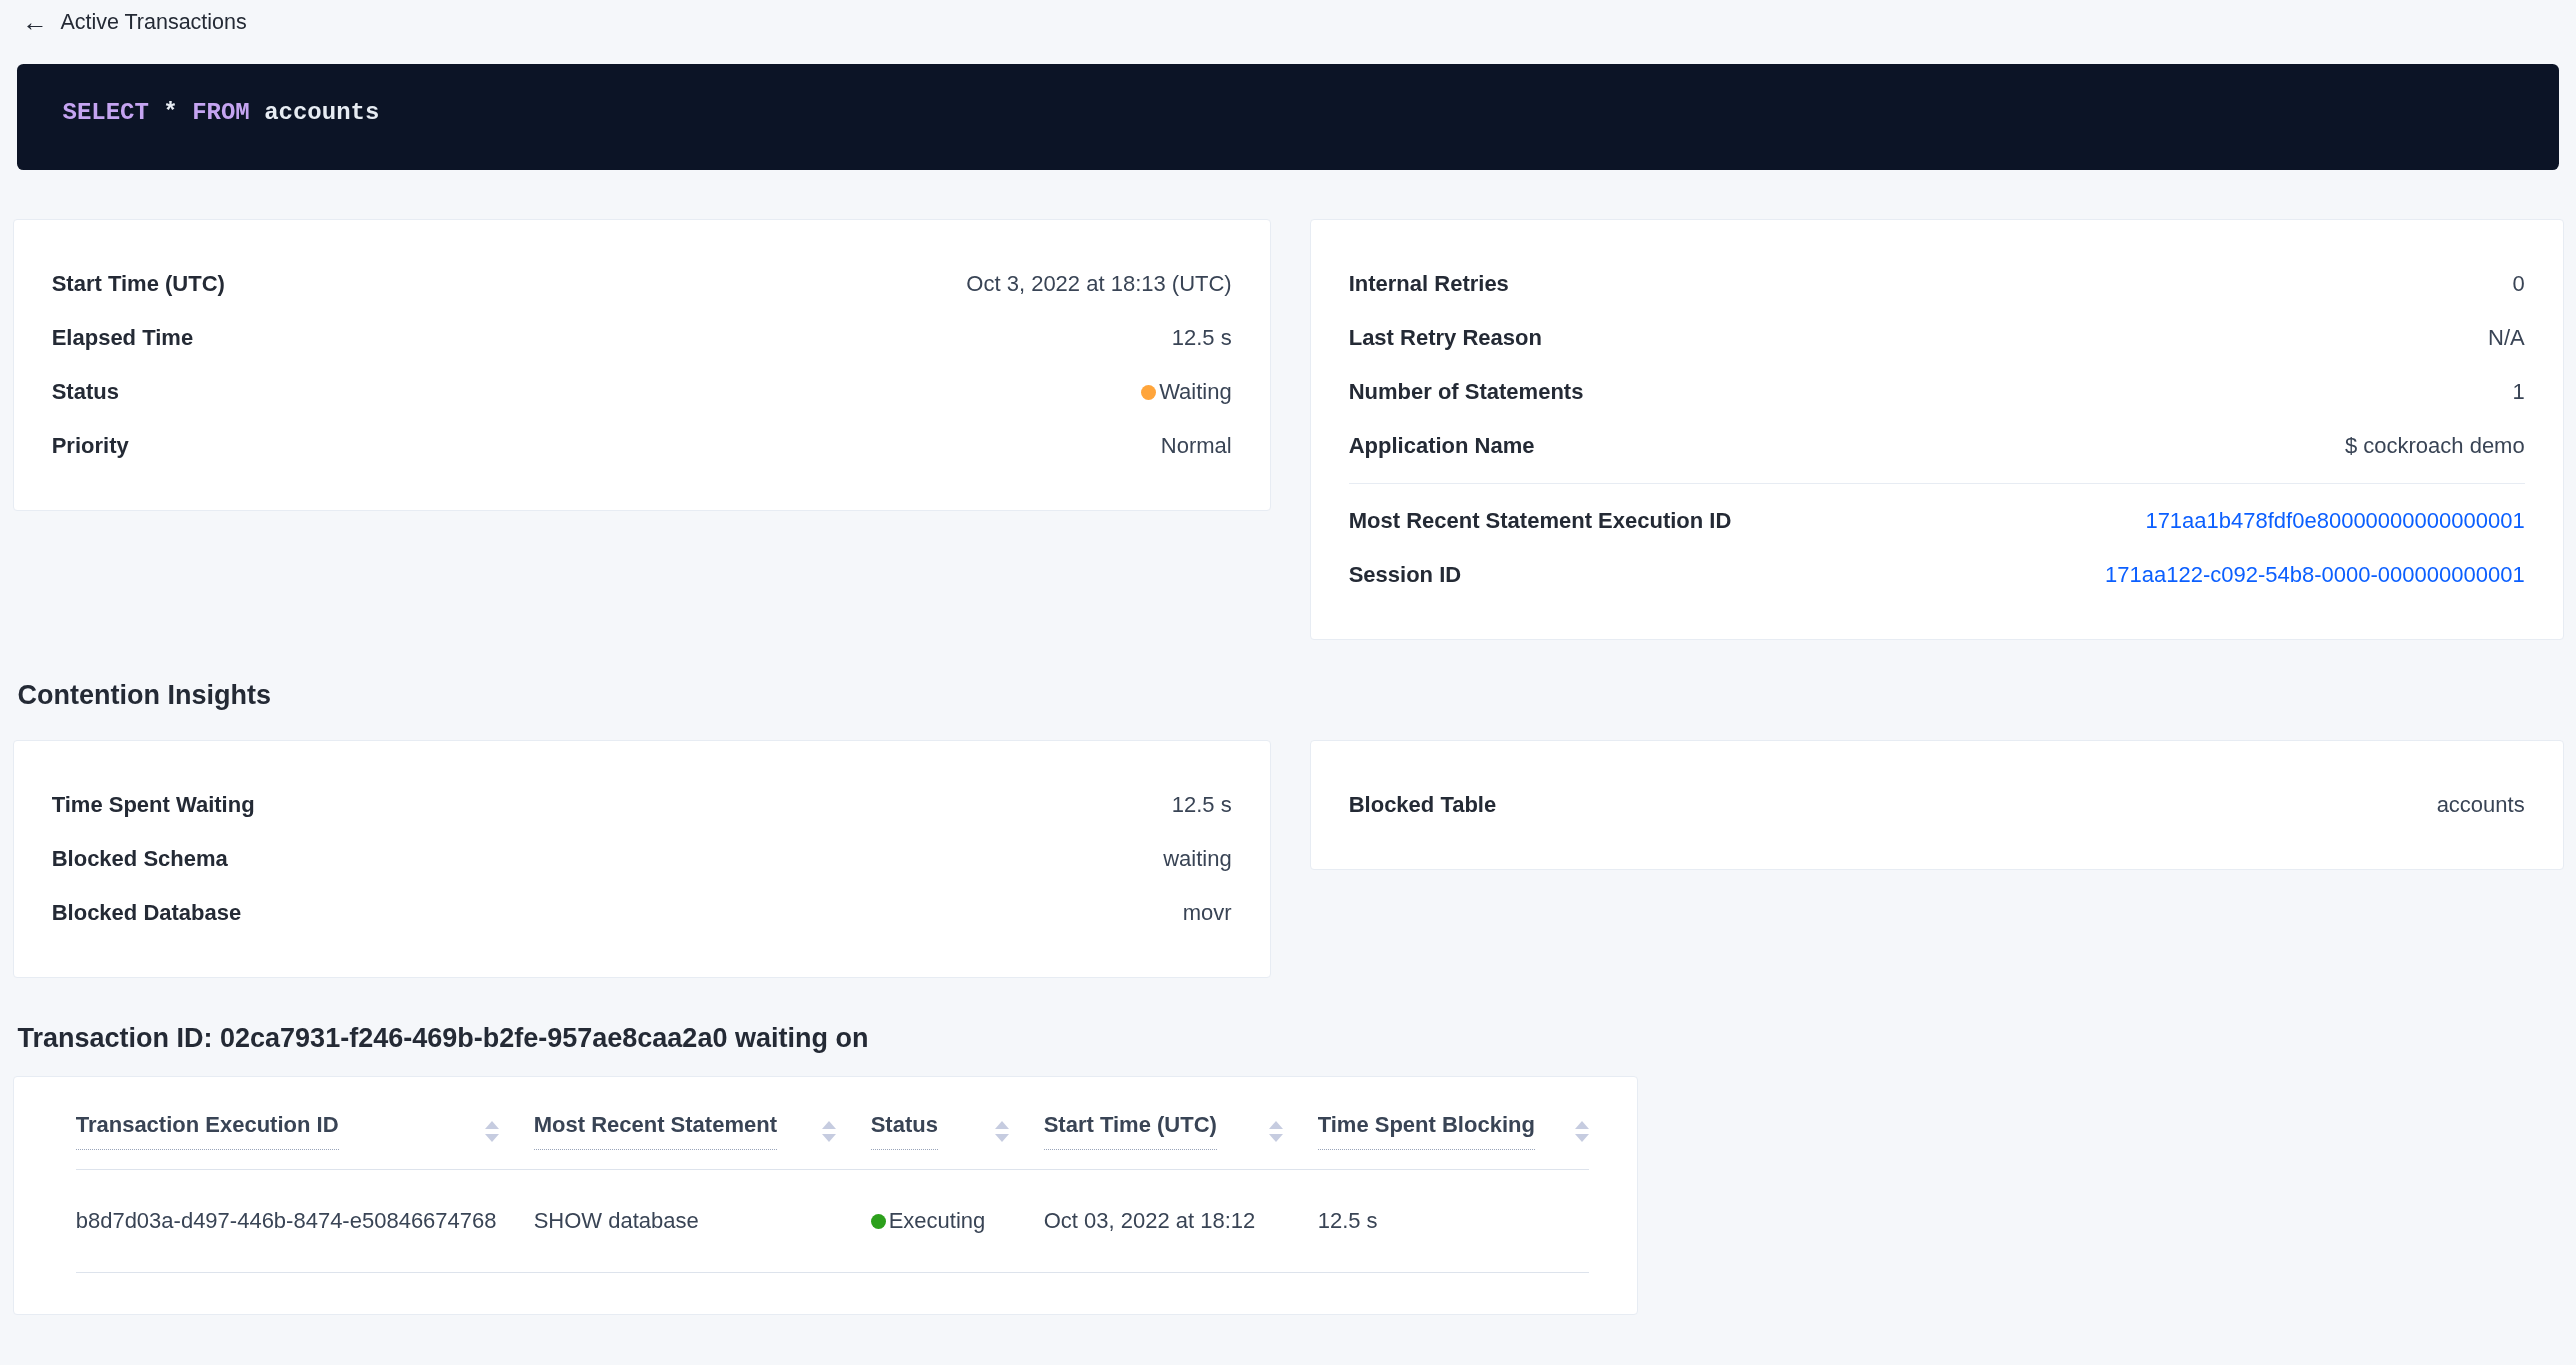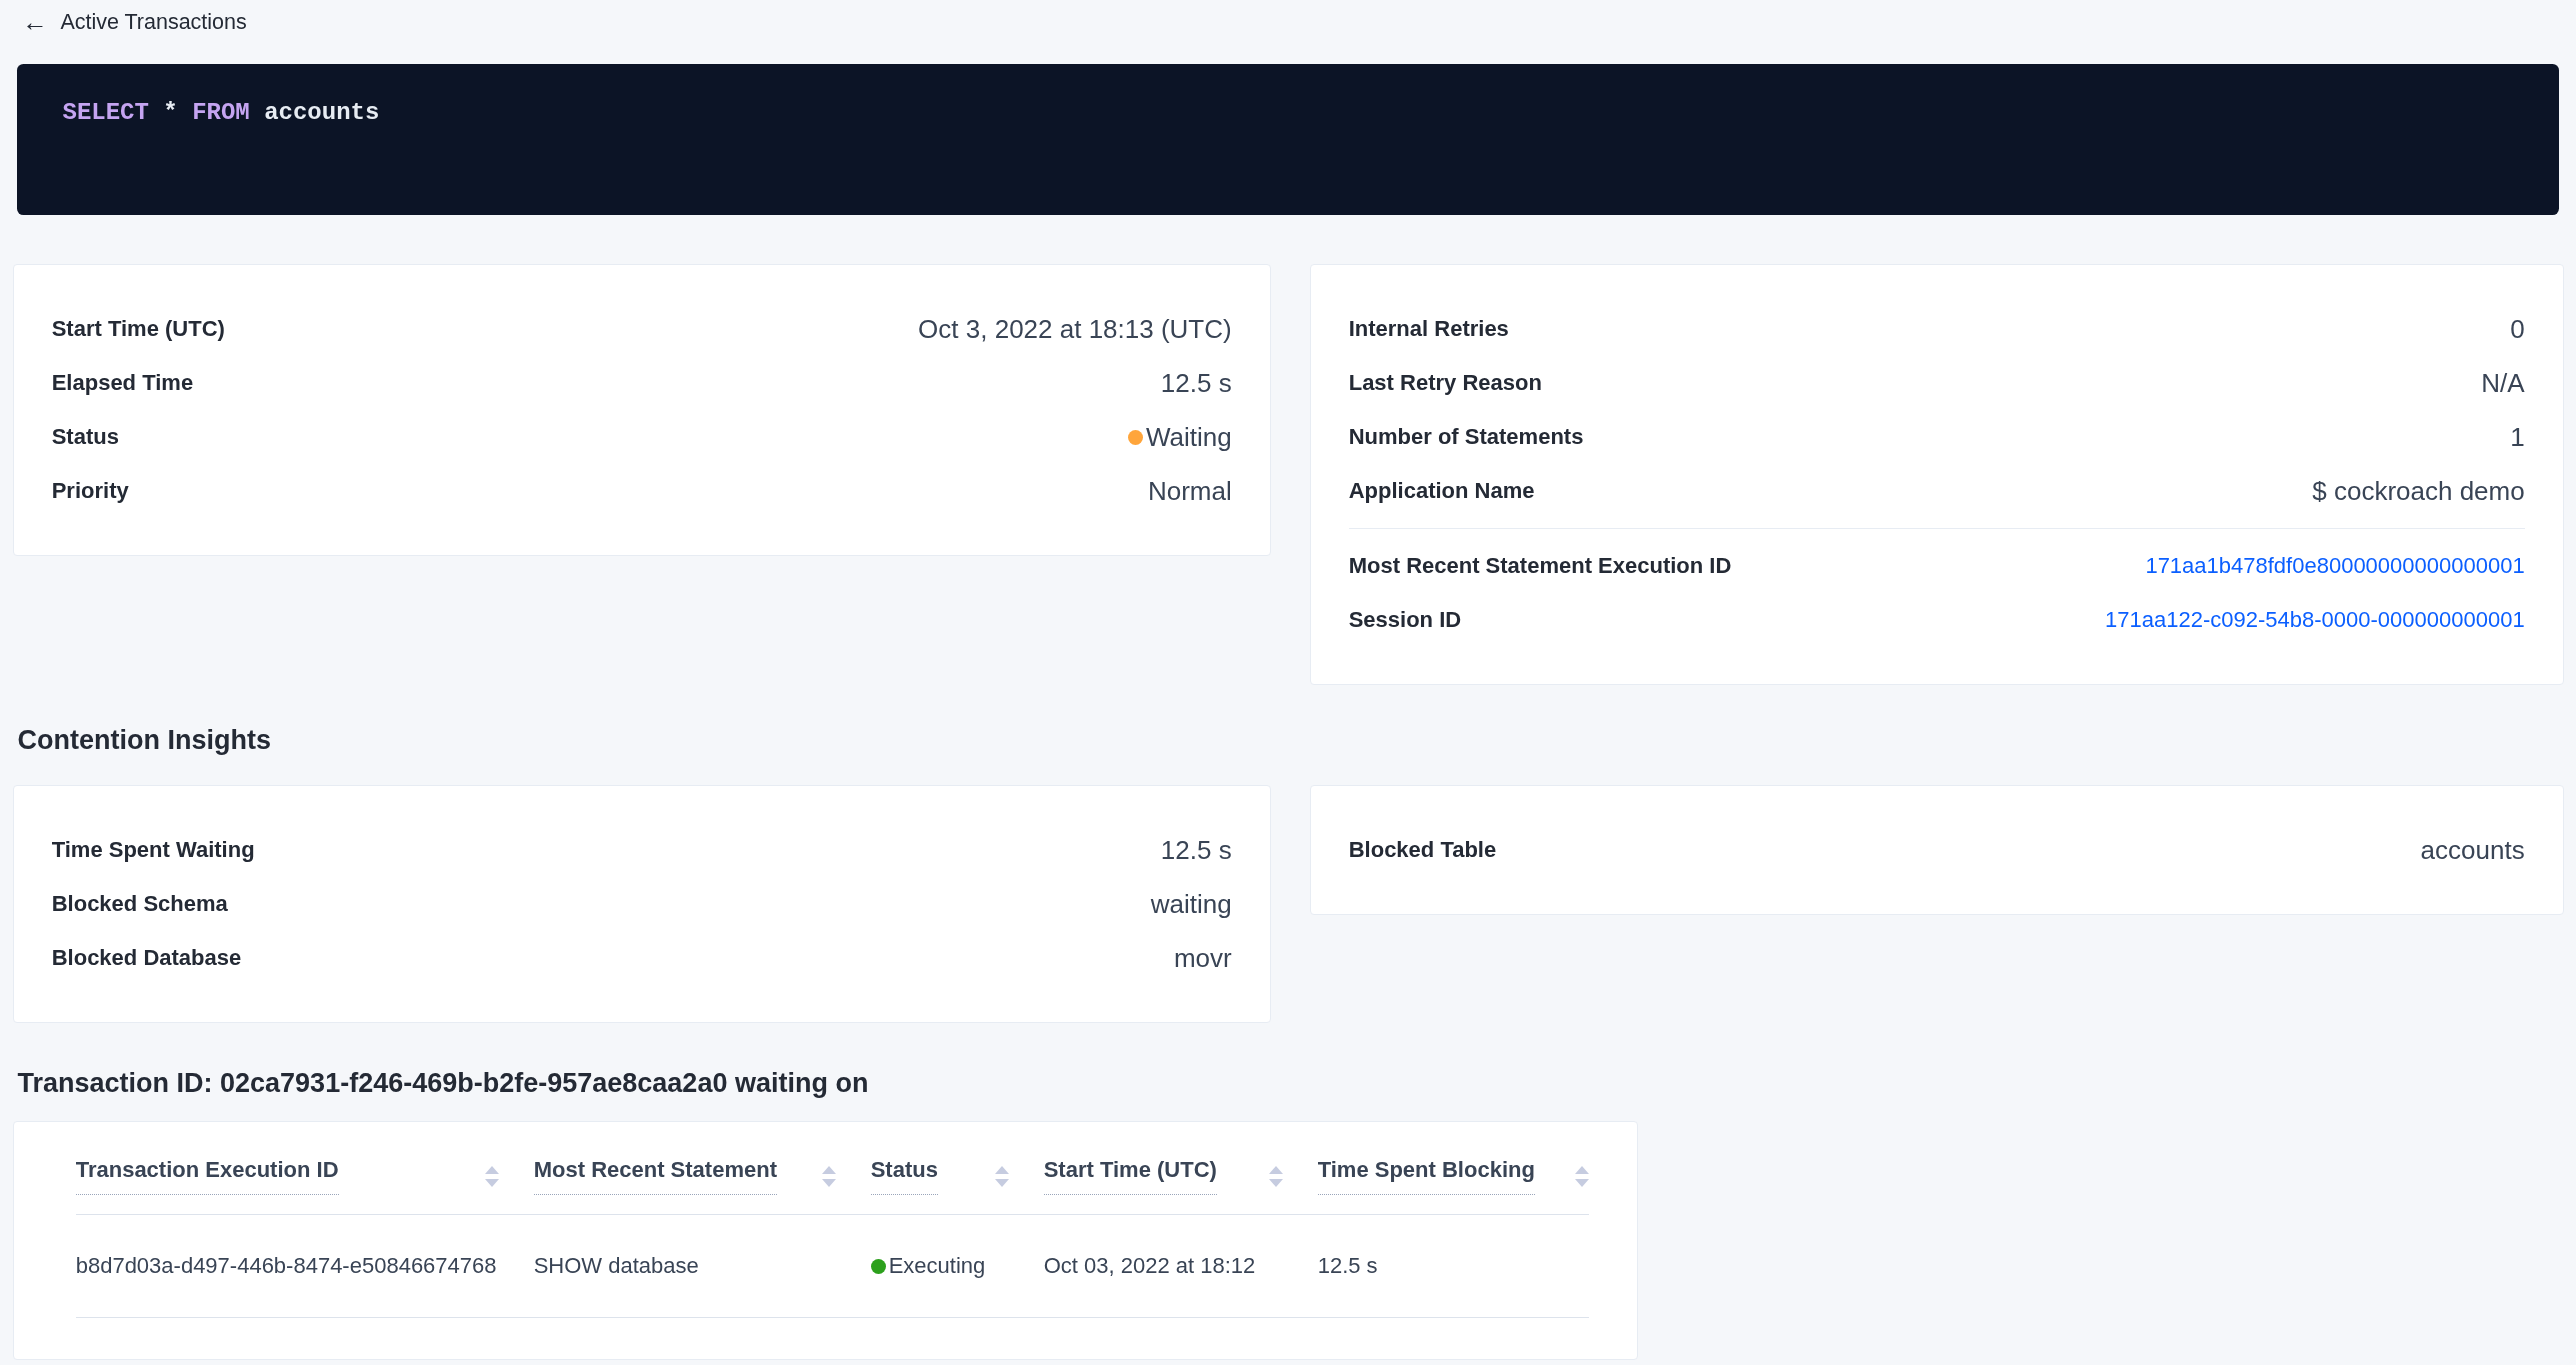--- a/index.html
+++ b/index.html
@@ -23,21 +23,21 @@
   
   .page-title {
     margin: 27px 0 0 4.8px;
     font-size: 32px; font-weight: 700; color: #242a35;
     letter-spacing: 0.2px;
   }
 
   
   .sql-box {
     margin: 29px 4.8px 0 4.8px;
-    height: 151px;
+    height: 106px;
     background: #0c1426;
     border-radius: 6.4px;
     padding: 33px 45px;
     font-family: "Liberation Mono", "DejaVu Sans Mono", monospace;
     font-size: 24px; line-height: 1.3;
   }
   .sql-kw { color: #c5a4f1; font-weight: 700; }
   .sql-txt { color: #e7ecf3; font-weight: 700; }
 
   
@@ -53,21 +53,21 @@
     background: #ffffff;
     border: 0.8px solid #e7ecf3;
     border-radius: 4px;
     padding: 37px 38px;
   }
   .kv-row {
     height: 54px;
     display: flex; align-items: center; justify-content: space-between;
   }
   .kv-label { font-size: 22px; font-weight: 700; color: #242a35; }
-  .kv-value { font-size: 26px; font-weight: 400; color: #394455; text-align: right; }
+  .kv-value { font-size: 22px; font-weight: 400; color: #394455; text-align: right; }
   .kv-link  { font-size: 22px; color: #0b5fff; text-decoration: none; cursor: pointer; }
   .divider { height: 0.8px; background: #e7ecf3; margin: 10.3px 0; }
 
   .status-cell { display: flex; align-items: center; gap: 3px; }
   .dot { width: 15px; height: 15px; border-radius: 50%; display: inline-block; }
   .dot-waiting { background: #ffa53b; }
   .dot-executing { background: #2ca01c; }
 
   
   .section-heading {

